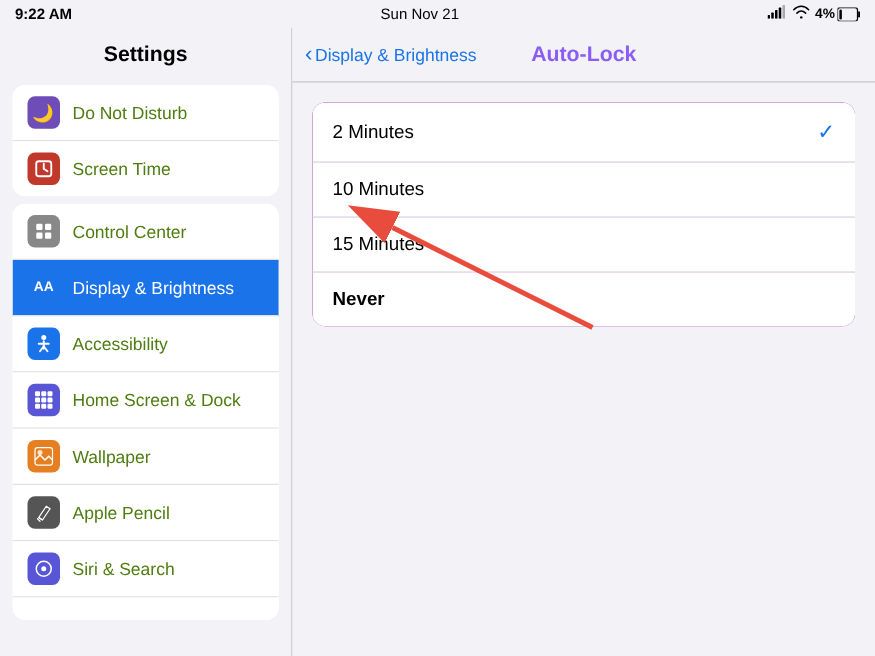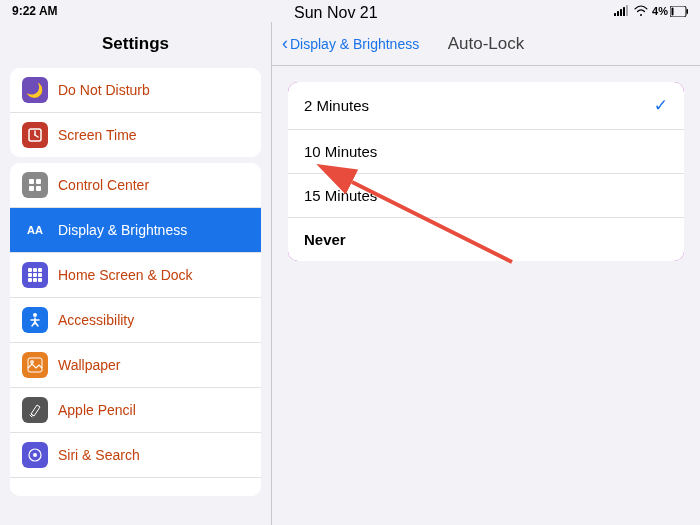--- a/index.html
+++ b/index.html
@@ -10,45 +10,46 @@
       background: #f2f2f7;
       overflow: hidden;
       display: flex;
       flex-direction: column;
     }
 
     
     .status-bar {
       display: flex;
       justify-content: space-between;
+      align-items: center;
       padding: 4px 12px;
       background: #f2f2f7;
       font-size: 12px;
       font-weight: 600;
       height: 22px;
     }
     .status-left { font-size: 12px; font-weight: 700; }
-    .status-center { font-size: 16px; font-weight: 500; }
+    .status-center { font-size: 12px; font-weight: 500; }
     .status-right {
       display: flex;
       align-items: center;
       gap: 4px;
       font-size: 11px;
     }
 
     
     .main-container {
       display: flex;
       flex: 1;
       overflow: hidden;
     }
 
     
     .sidebar {
-      width: 272px;
+      width: 234px;
       background: #f2f2f7;
       border-right: 1px solid #c8c8cc;
       overflow-y: auto;
       flex-shrink: 0;
     }
     .sidebar-title {
       font-size: 17px;
       font-weight: 600;
       text-align: center;
       padding: 12px 16px 8px;
@@ -79,21 +80,21 @@
       border-radius: 6px;
       margin-right: 10px;
       display: flex;
       align-items: center;
       justify-content: center;
       flex-shrink: 0;
       font-size: 14px;
     }
     .item-label {
       font-size: 14px;
-      color: #c2410c;
+      color: #4d7c0f;
     }
 
     
     .icon-dnd { background: #6e4db8; color: #fff; }
     .icon-screentime { background: #c0392b; color: #fff; }
     .icon-general { background: #888; color: #fff; }
     .icon-controlcenter { background: #888; color: #fff; }
     .icon-homescreen { background: #5856d6; color: #fff; }
     .icon-accessibility { background: #1a73e8; color: #fff; }
     .icon-wallpaper { background: #e67e22; color: #fff; }
@@ -126,22 +127,22 @@
       font-size: 14px;
       cursor: pointer;
     }
     .back-chevron {
       font-size: 18px;
       margin-right: 2px;
       color: #1a73e8;
     }
     .detail-title {
       font-size: 17px;
-      font-weight: 400;
-      color: #404040;
+      font-weight: 700;
+      color: #8b5cf6;
       text-align: center;
     }
     .detail-content {
       flex: 1;
       padding: 16px 0;
       overflow-y: auto;
     }
     .options-group {
       background: #a21caf;
       border-radius: 10px;
@@ -242,46 +243,46 @@
             <rect x="9" y="9" width="5" height="5" rx="1" fill="white"></rect>
           </svg>
         </div>
         <span class="item-label">Control Center</span>
       </div>
       <div class="sidebar-item active">
         <div class="item-icon" style="background:transparent;color:#fff;font-weight:700;font-size:11px;">AA</div>
         <span class="item-label">Display &amp; Brightness</span>
       </div>
       <div class="sidebar-item">
+        <div class="item-icon icon-accessibility">
+          <svg width="16" height="16" viewBox="0 0 16 16" fill="white">
+            <circle cx="8" cy="3" r="2" fill="white"></circle>
+            <path d="M8 6 L8 12" stroke="white" stroke-width="1.5" stroke-linecap="round"></path>
+            <path d="M4 8 L12 8" stroke="white" stroke-width="1.5" stroke-linecap="round"></path>
+            <path d="M8 10 L5 14" stroke="white" stroke-width="1.5" stroke-linecap="round"></path>
+            <path d="M8 10 L11 14" stroke="white" stroke-width="1.5" stroke-linecap="round"></path>
+          </svg>
+        </div>
+        <span class="item-label">Accessibility</span>
+      </div>
+      <div class="sidebar-item">
         <div class="item-icon icon-homescreen">
           <svg width="16" height="16" viewBox="0 0 16 16" fill="white">
             <rect x="1" y="1" width="4" height="4" rx="1" fill="white"></rect>
             <rect x="6" y="1" width="4" height="4" rx="1" fill="white"></rect>
             <rect x="11" y="1" width="4" height="4" rx="1" fill="white"></rect>
             <rect x="1" y="6" width="4" height="4" rx="1" fill="white"></rect>
             <rect x="6" y="6" width="4" height="4" rx="1" fill="white"></rect>
             <rect x="11" y="6" width="4" height="4" rx="1" fill="white"></rect>
             <rect x="1" y="11" width="4" height="4" rx="1" fill="white"></rect>
             <rect x="6" y="11" width="4" height="4" rx="1" fill="white"></rect>
             <rect x="11" y="11" width="4" height="4" rx="1" fill="white"></rect>
           </svg>
         </div>
         <span class="item-label">Home Screen &amp; Dock</span>
-      </div>
-      <div class="sidebar-item">
-        <div class="item-icon icon-accessibility">
-          <svg width="16" height="16" viewBox="0 0 16 16" fill="white">
-            <circle cx="8" cy="3" r="2" fill="white"></circle>
-            <path d="M8 6 L8 12" stroke="white" stroke-width="1.5" stroke-linecap="round"></path>
-            <path d="M4 8 L12 8" stroke="white" stroke-width="1.5" stroke-linecap="round"></path>
-            <path d="M8 10 L5 14" stroke="white" stroke-width="1.5" stroke-linecap="round"></path>
-            <path d="M8 10 L11 14" stroke="white" stroke-width="1.5" stroke-linecap="round"></path>
-          </svg>
-        </div>
-        <span class="item-label">Accessibility</span>
       </div>
       <div class="sidebar-item">
         <div class="item-icon icon-wallpaper">
           <svg width="16" height="16" viewBox="0 0 16 16" fill="white">
             <rect x="1" y="1" width="14" height="14" rx="2" stroke="white" stroke-width="1" fill="none"></rect>
             <circle cx="5" cy="5" r="2" fill="white" opacity="0.8"></circle>
             <path d="M1 11 L5 7 L9 11 L12 8 L15 11" stroke="white" stroke-width="1.2" fill="none"></path>
           </svg>
         </div>
         <span class="item-label">Wallpaper</span>

